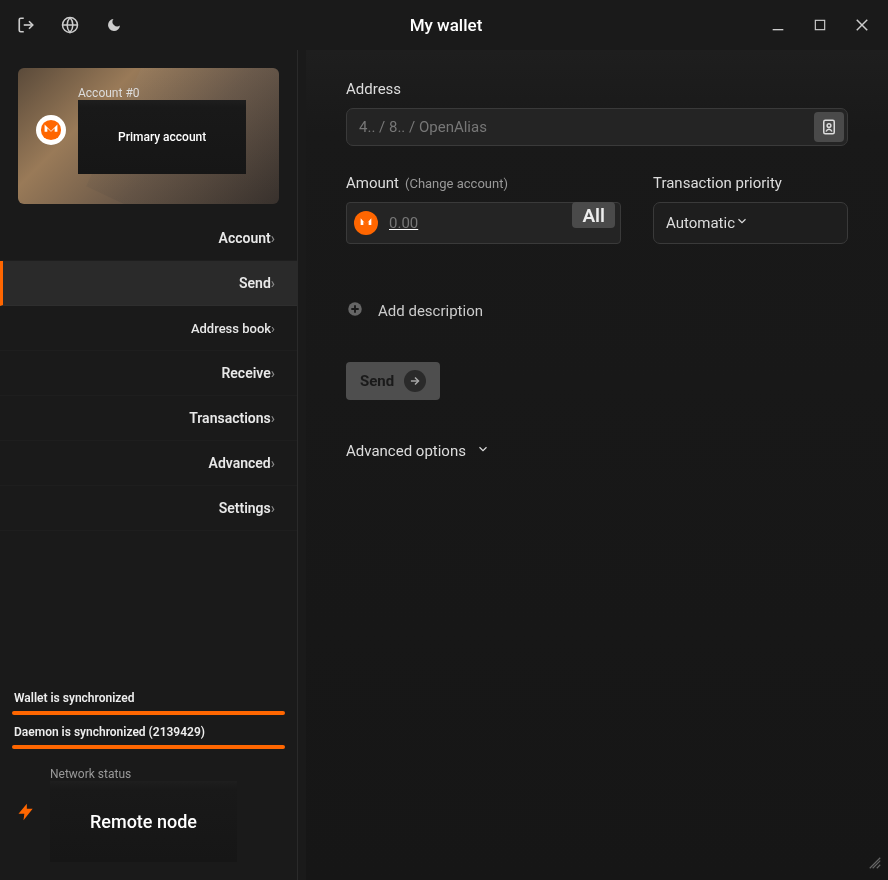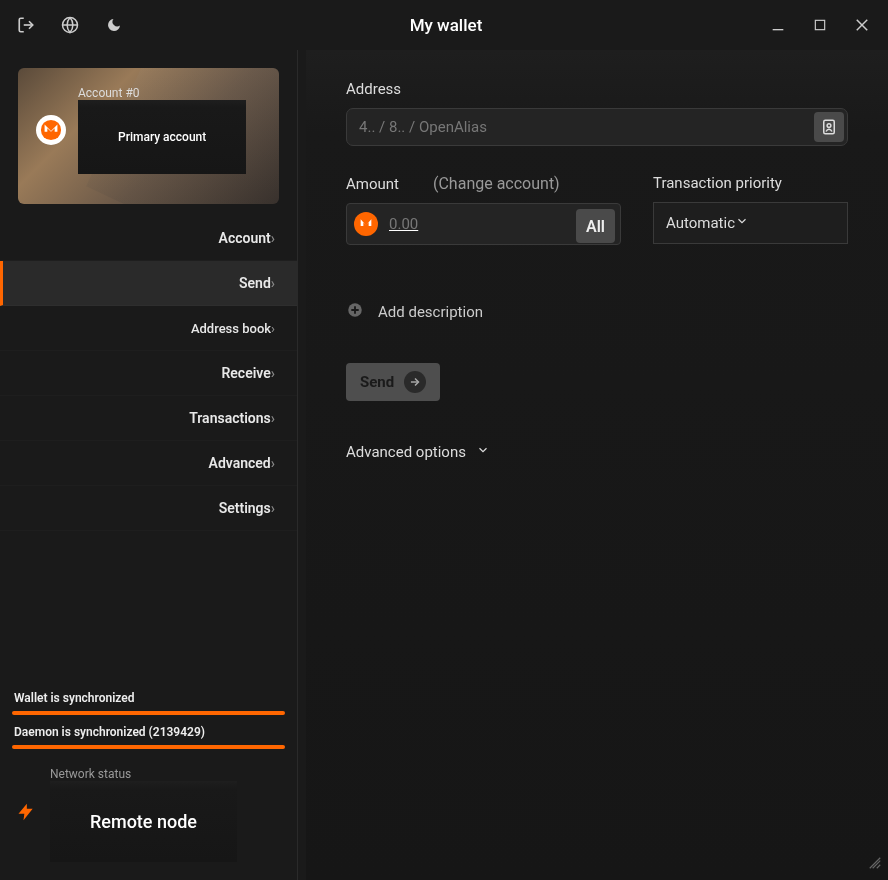--- a/index.html
+++ b/index.html
@@ -30,37 +30,37 @@
 .sidebar-footer { margin-top: auto; padding: 12px 12px 18px 12px; }
 .sync-label { font-size: 12px; font-weight: 600; color: #eee; margin: 10px 2px 6px 2px; }
 .sync-bar { height: 4px; background: #ff6600; border-radius: 2px; width: 100%; }
 .net-status { display: flex; align-items: center; gap: 14px; margin-top: 18px; padding-left: 4px; }
 .bolt { color: #ff6600; font-size: 24px; }
 .net-meta .subt { font-size: 12px; color: #999; }
 .net-meta .main { font-size: 18px; color: #fff; font-weight: 500; }
 
 .main { flex: 1; padding: 30px 40px; background: linear-gradient(180deg, #1e1e1e 0%, #191919 10%, #161616 100%); position: relative; }
 .field-label { font-size: 15px; color: #ddd; margin-bottom: 10px; display: flex; align-items: center; gap: 6px; }
-.field-label .hint { font-size: 16px; color: #999; margin-left: 28px; }
+.field-label .hint { font-size: 13px; color: #999; }
 .input-wrap { position: relative; }
 .input { width: 100%; height: 38px; background: #242424; border: 1px solid #3a3a3a; border-radius: 7px; color: #fff; padding: 0 44px 0 12px; font-size: 15px; }
 .input::placeholder { color: #777; }
 .input-btn { position: absolute; right: 4px; top: 4px; width: 30px; height: 30px; background: #4a4a4a; border-radius: 4px; display: flex; align-items: center; justify-content: center; cursor: pointer; color:#ddd; }
 
 .row2 { display: flex; gap: 32px; margin-top: 28px; }
 .col-amt { flex: 0 0 275px; }
 .col-pri { flex: 0 0 195px; }
 
 .amount-wrap { position: relative; }
 .amount-wrap .m-icon { position: absolute; left: 8px; top: 50%; transform: translateY(-50%); width: 24px; height: 24px; border-radius: 50%; background: #ff6600; display:flex; align-items:center; justify-content:center; }
 .amount-input { width: 100%; height: 42px; background: #242424; border: 1px solid #3a3a3a; border-radius: 4px; color: #fff; padding: 0 50px 0 42px; font-size: 15px; text-decoration: underline; }
 .amount-input::placeholder { color: #777; }
-.all-btn { position: absolute; right: 6px; top: 6px; height: 34px; padding: 0 10px; background: #4a4a4a; border-radius: 4px; color: #eee; font-size: 16px; font-weight: 600; display:flex; align-items:center; cursor: pointer; }
-
-.select { height: 42px; background: #1e1e1e; border: 1px solid #3a3a3a; border-radius: 0; padding: 0 12px; display: flex; align-items: center; color: #ddd; font-size: 15px; cursor: pointer; }
+.all-btn { position: absolute; right: 6px; top: 0; height: 26px; padding: 0 10px; background: #4a4a4a; border-radius: 4px; color: #eee; font-size: 19px; font-weight: 600; display:flex; align-items:center; cursor: pointer; }
+
+.select { height: 42px; background: #1e1e1e; border: 1px solid #3a3a3a; border-radius: 7px; padding: 0 12px; display: flex; align-items: center; color: #ddd; font-size: 15px; cursor: pointer; }
 
 .add-desc { display: flex; align-items: center; gap: 14px; margin-top: 56px; color: #ccc; font-size: 15px; cursor: pointer; }
 
 .send-btn { margin-top: 40px; height: 38px; padding: 0 14px; background: #4e4e4e; border-radius: 4px; display: inline-flex; align-items: center; gap: 10px; color: #1a1a1a; font-size: 15px; font-weight: 700; cursor: pointer; }
 .send-btn .arrow-circle { width: 22px; height: 22px; border-radius: 50%; background: #2a2a2a; display:flex; align-items:center; justify-content:center; color:#aaa; }
 
 .adv { margin-top: 42px; display: flex; align-items: flex-start; gap: 10px; color: #ddd; font-size: 15px; cursor: pointer; }
 
 .resize-handle { position: absolute; right: 6px; bottom: 6px; color: #666; cursor: nwse-resize; }
 </style>

